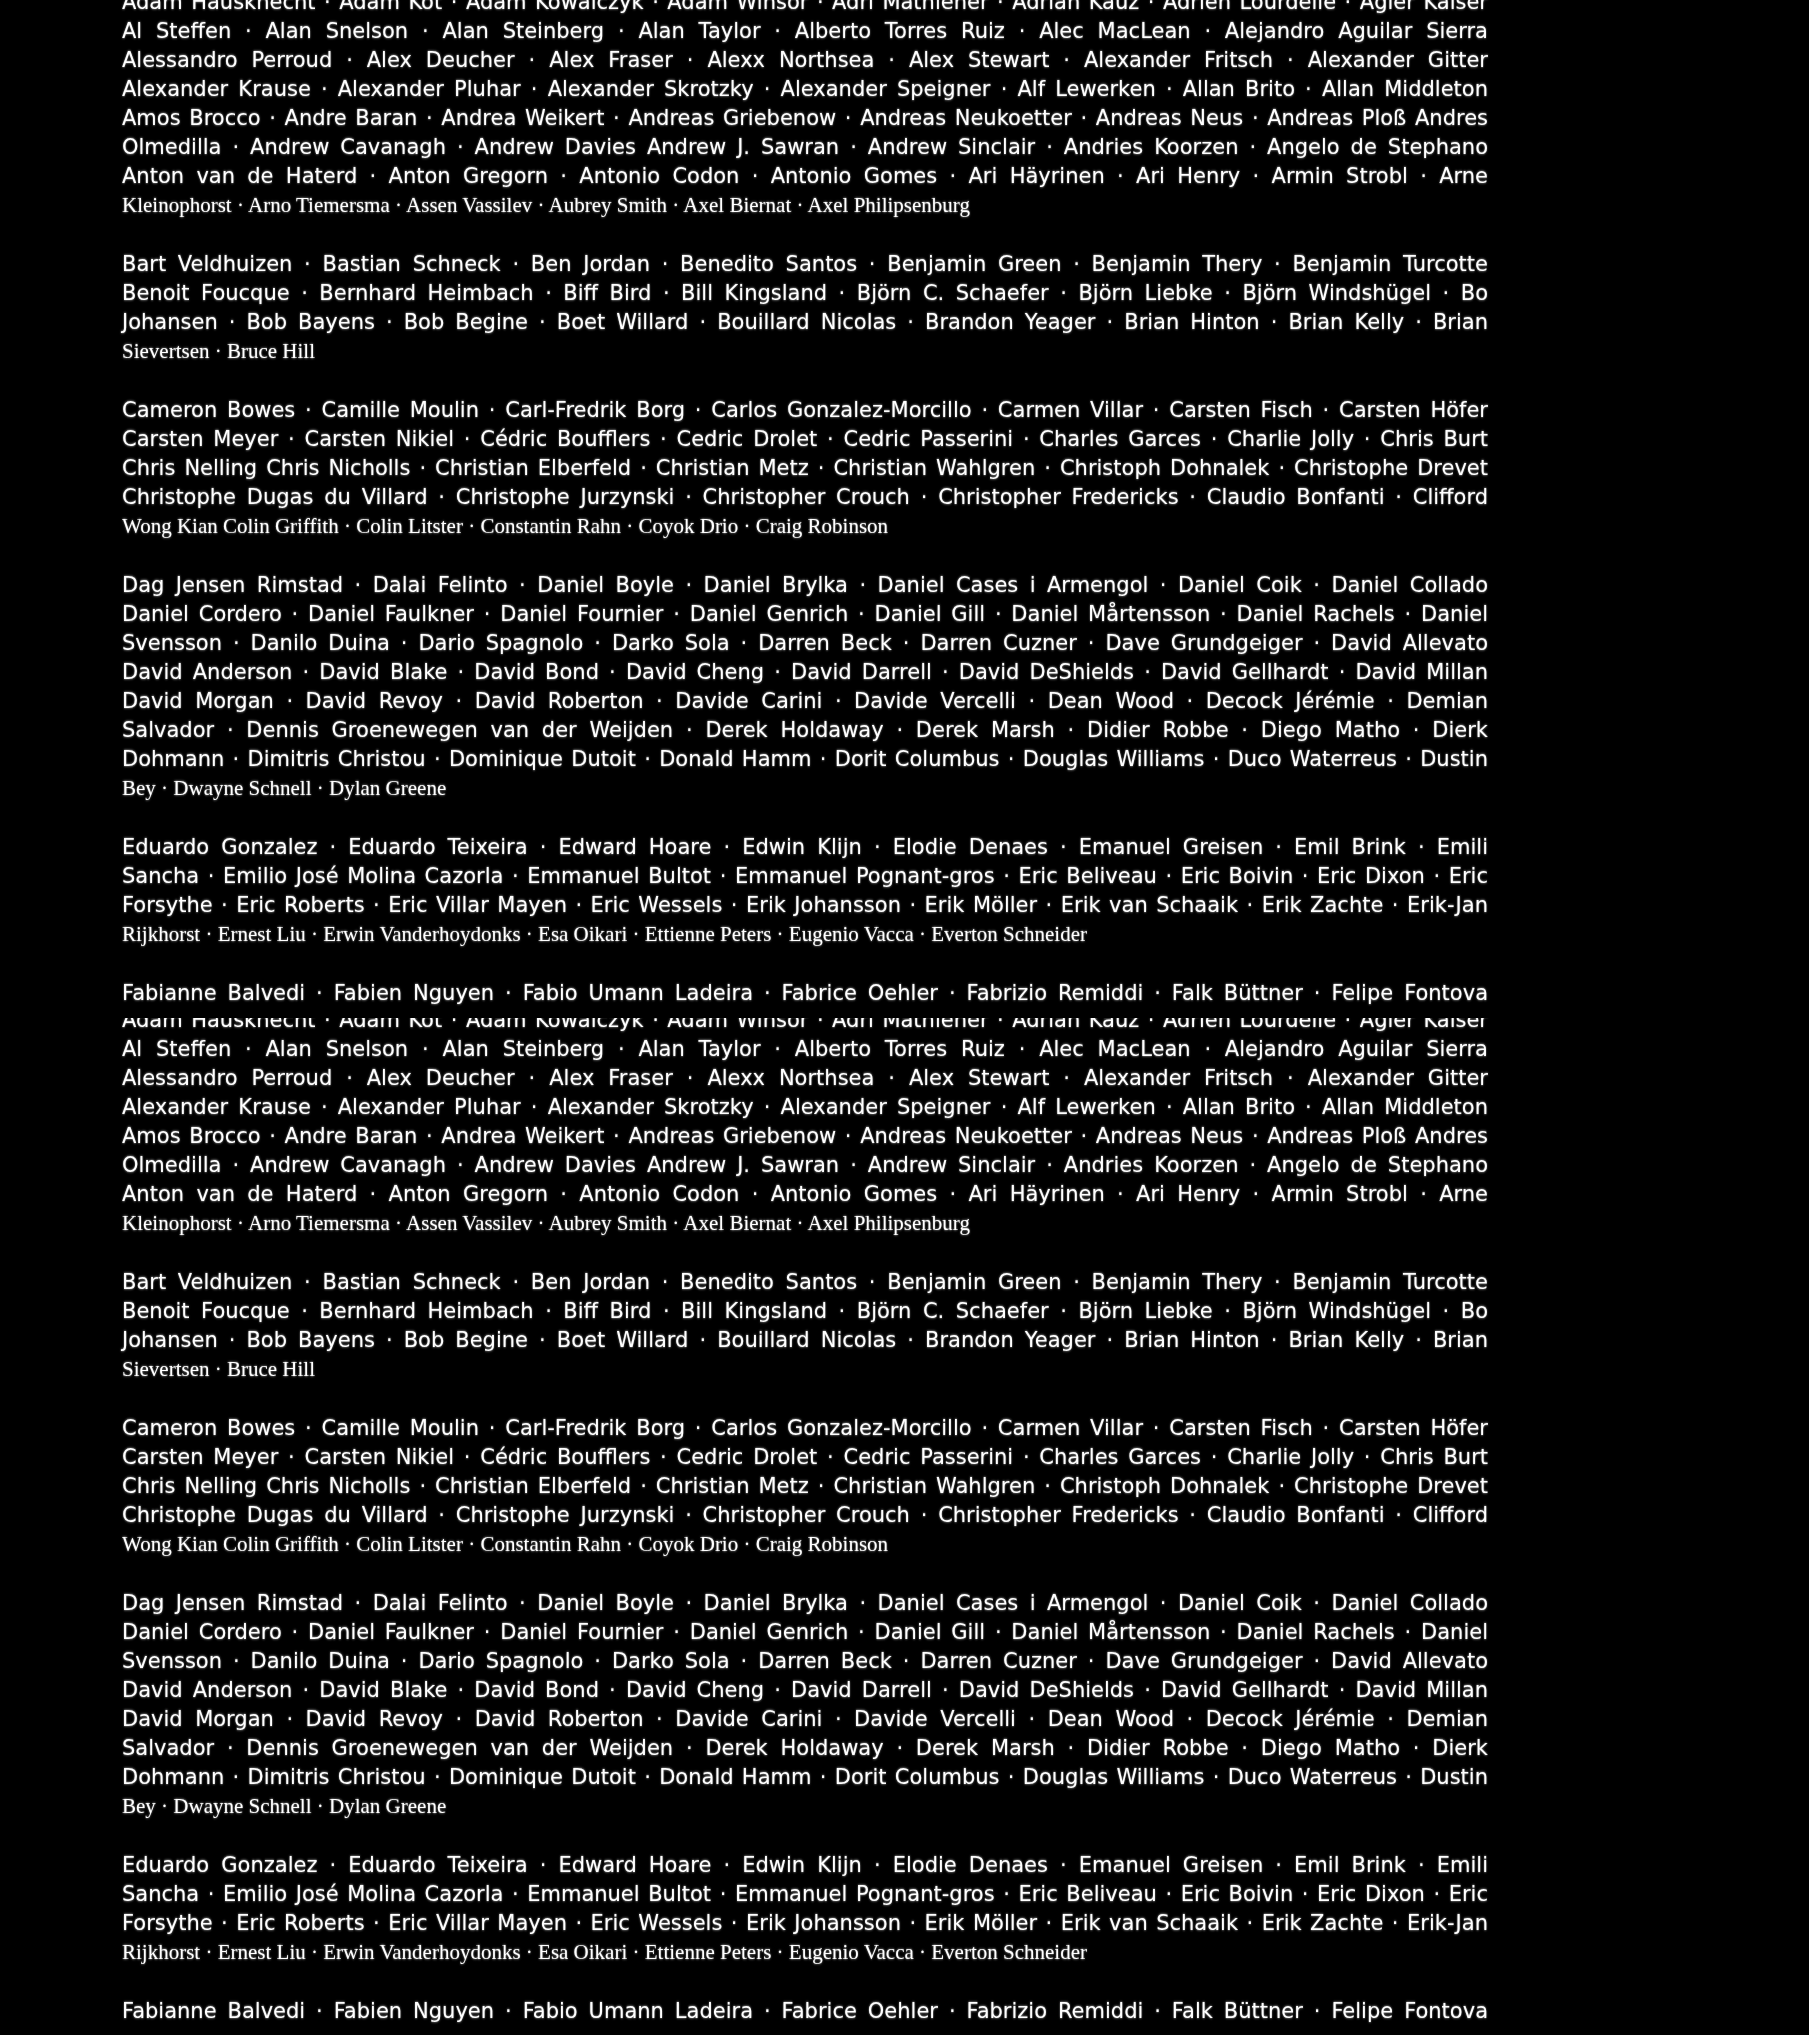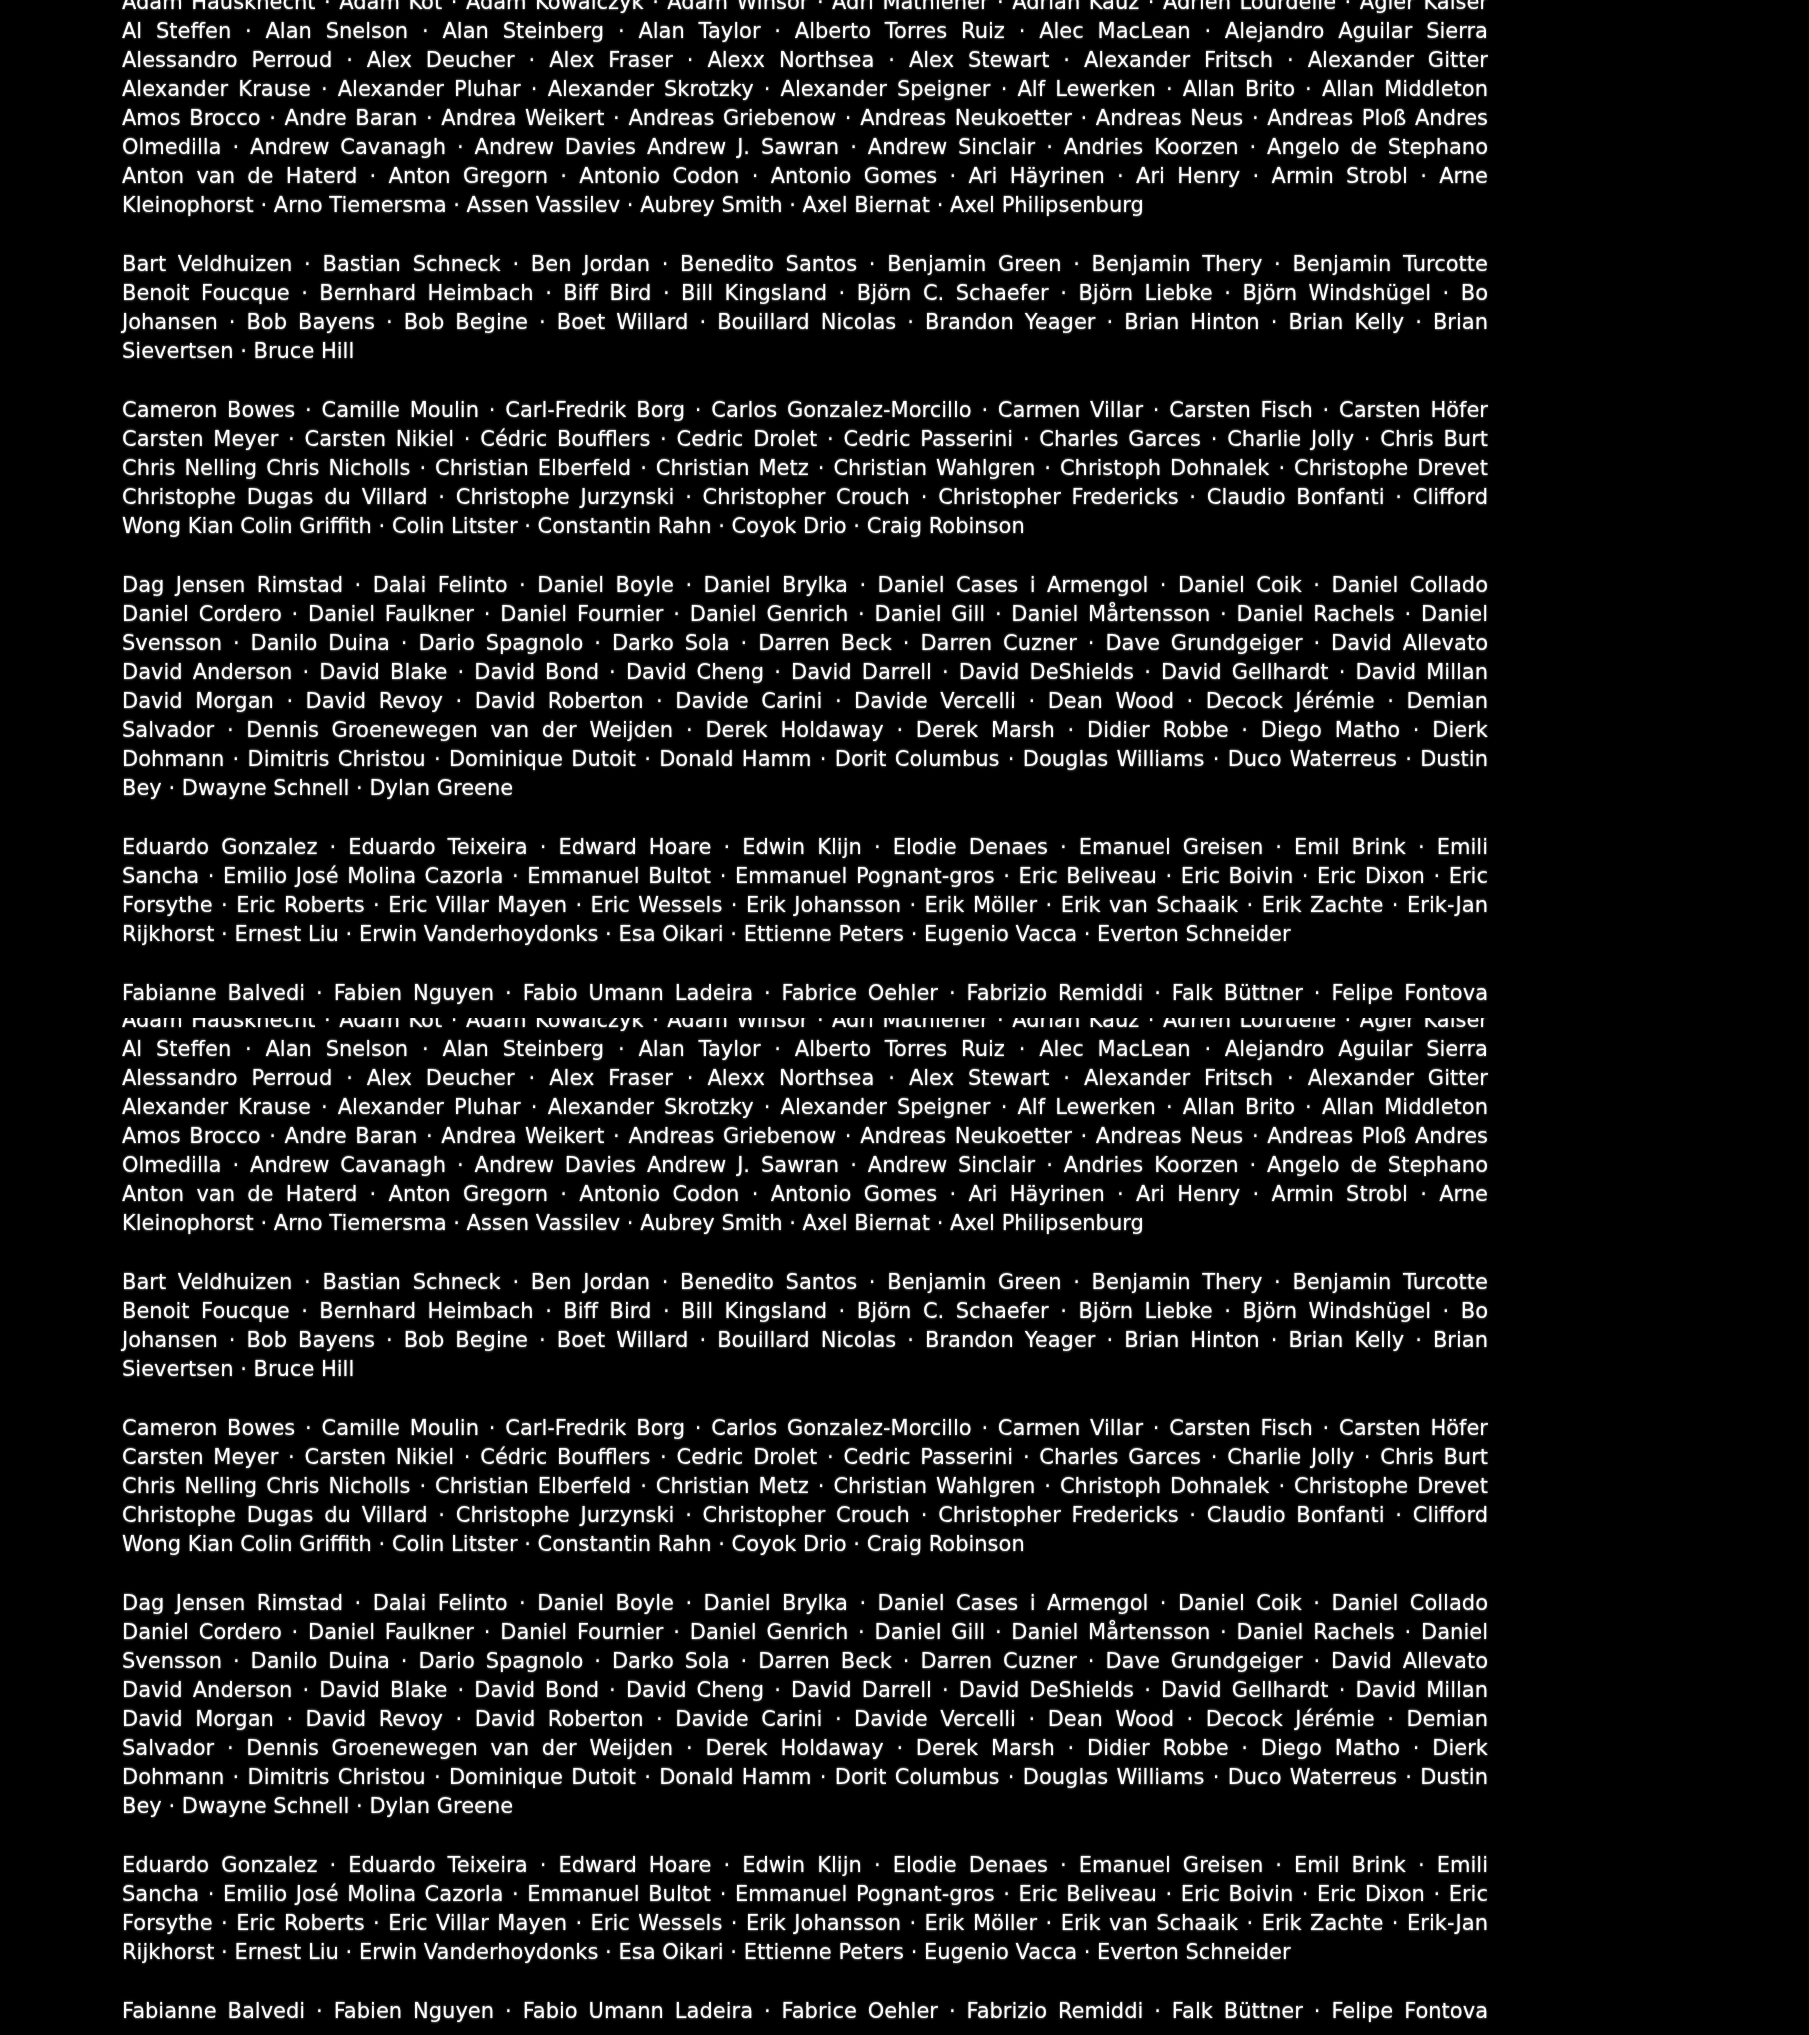--- a/index.html
+++ b/index.html
@@ -25,20 +25,21 @@
     line-height: 29px;
     white-space: normal;
     text-align: justify;
     text-align-last: justify;
     
     text-shadow: 0 1.4px 1.8px rgba(255,255,255,0.35), 0 -1.4px 1.8px rgba(255,255,255,0.35);
   }
   .line.last {
     text-align: left;
     text-align-last: left;
+    font-family: Liberation Serif, serif;
   }
 </style>
 </head>
 <body>
 
 <div>
   <section class="screen">
     <div class="credits">
         <div class="group">
           <div class="line">Adam Hausknecht · Adam Kot · Adam Kowalczyk · Adam Winsor · Adri Mathiener · Adrian Kauz · Adrien Lourdelle · Agier Kaiser</div>

